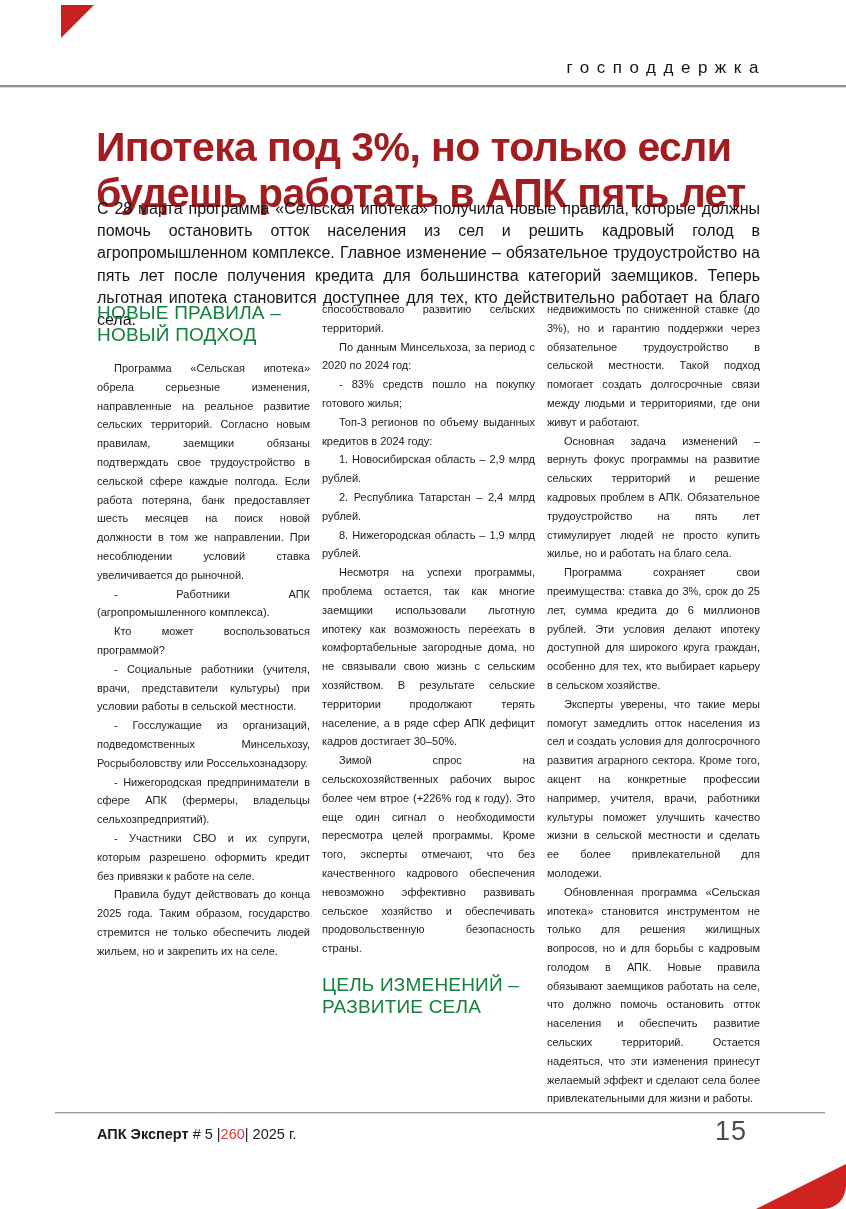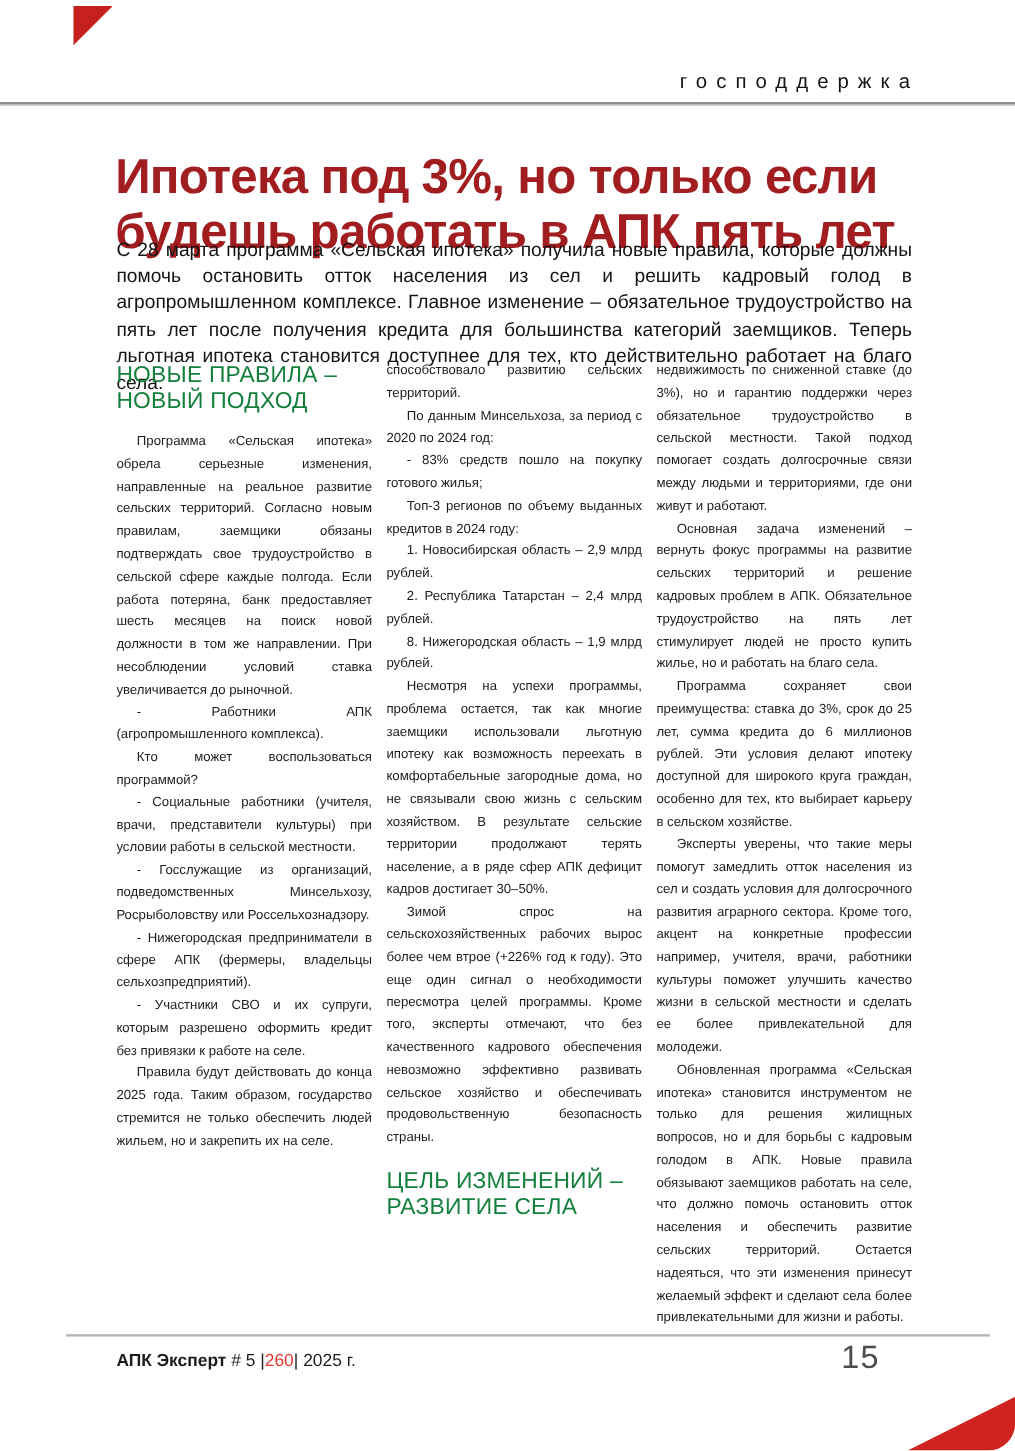--- a/index.html
+++ b/index.html
@@ -32,21 +32,21 @@
   .para{margin:0;font-size:11px;line-height:18.8px;text-align:justify;
     text-indent:17px;color:#1c1c1c;}
   .para.noindent{text-indent:0;}
   
   .footer-rule{position:absolute;left:55px;top:1112px;width:770px;height:1px;
     background:#9a9a9a;border-bottom:1px solid #e0e0e0;}
   .footer{position:absolute;left:97px;top:1126px;font-size:14.5px;color:#1c1c1c;
     white-space:nowrap;}
   .footer .mag{font-weight:700;}
   .footer .issue{color:#e23b30;}
-  .page-num{position:absolute;left:701px;top:1116px;width:60px;
+  .page-num{position:absolute;left:701px;top:1116px;width:60px;text-align:center;
     font-size:27px;letter-spacing:1px;color:#4c4c4e;}
 </style>
 </head>
 <body>
 
 <div class="page">
 
   <div class="corner-tl"></div>
   <div class="corner-br"></div>
 

